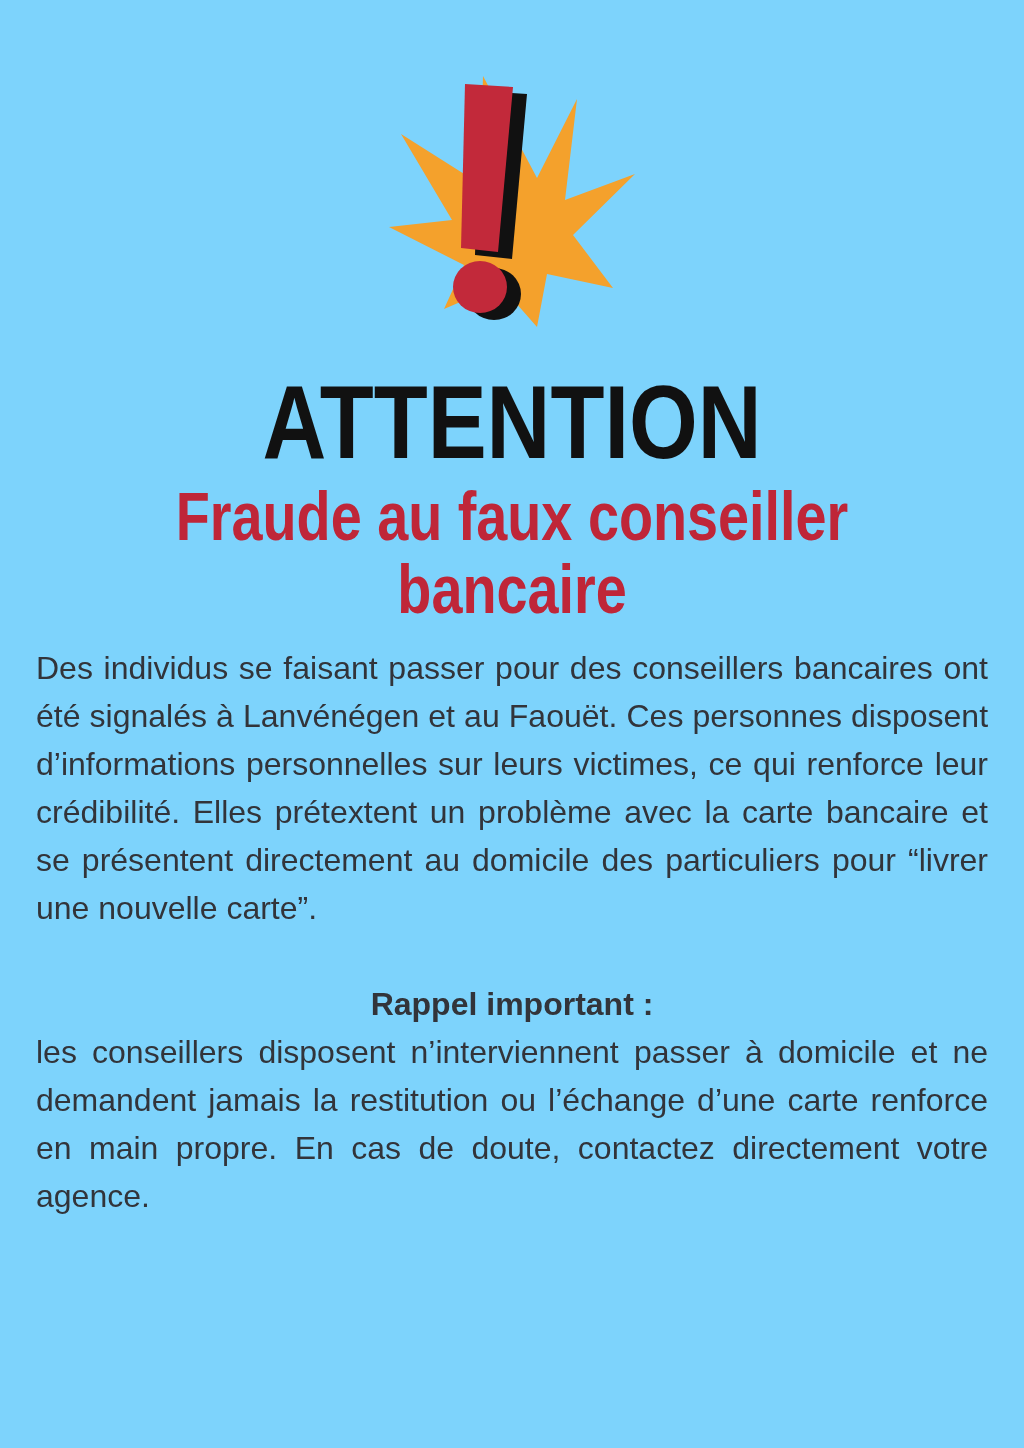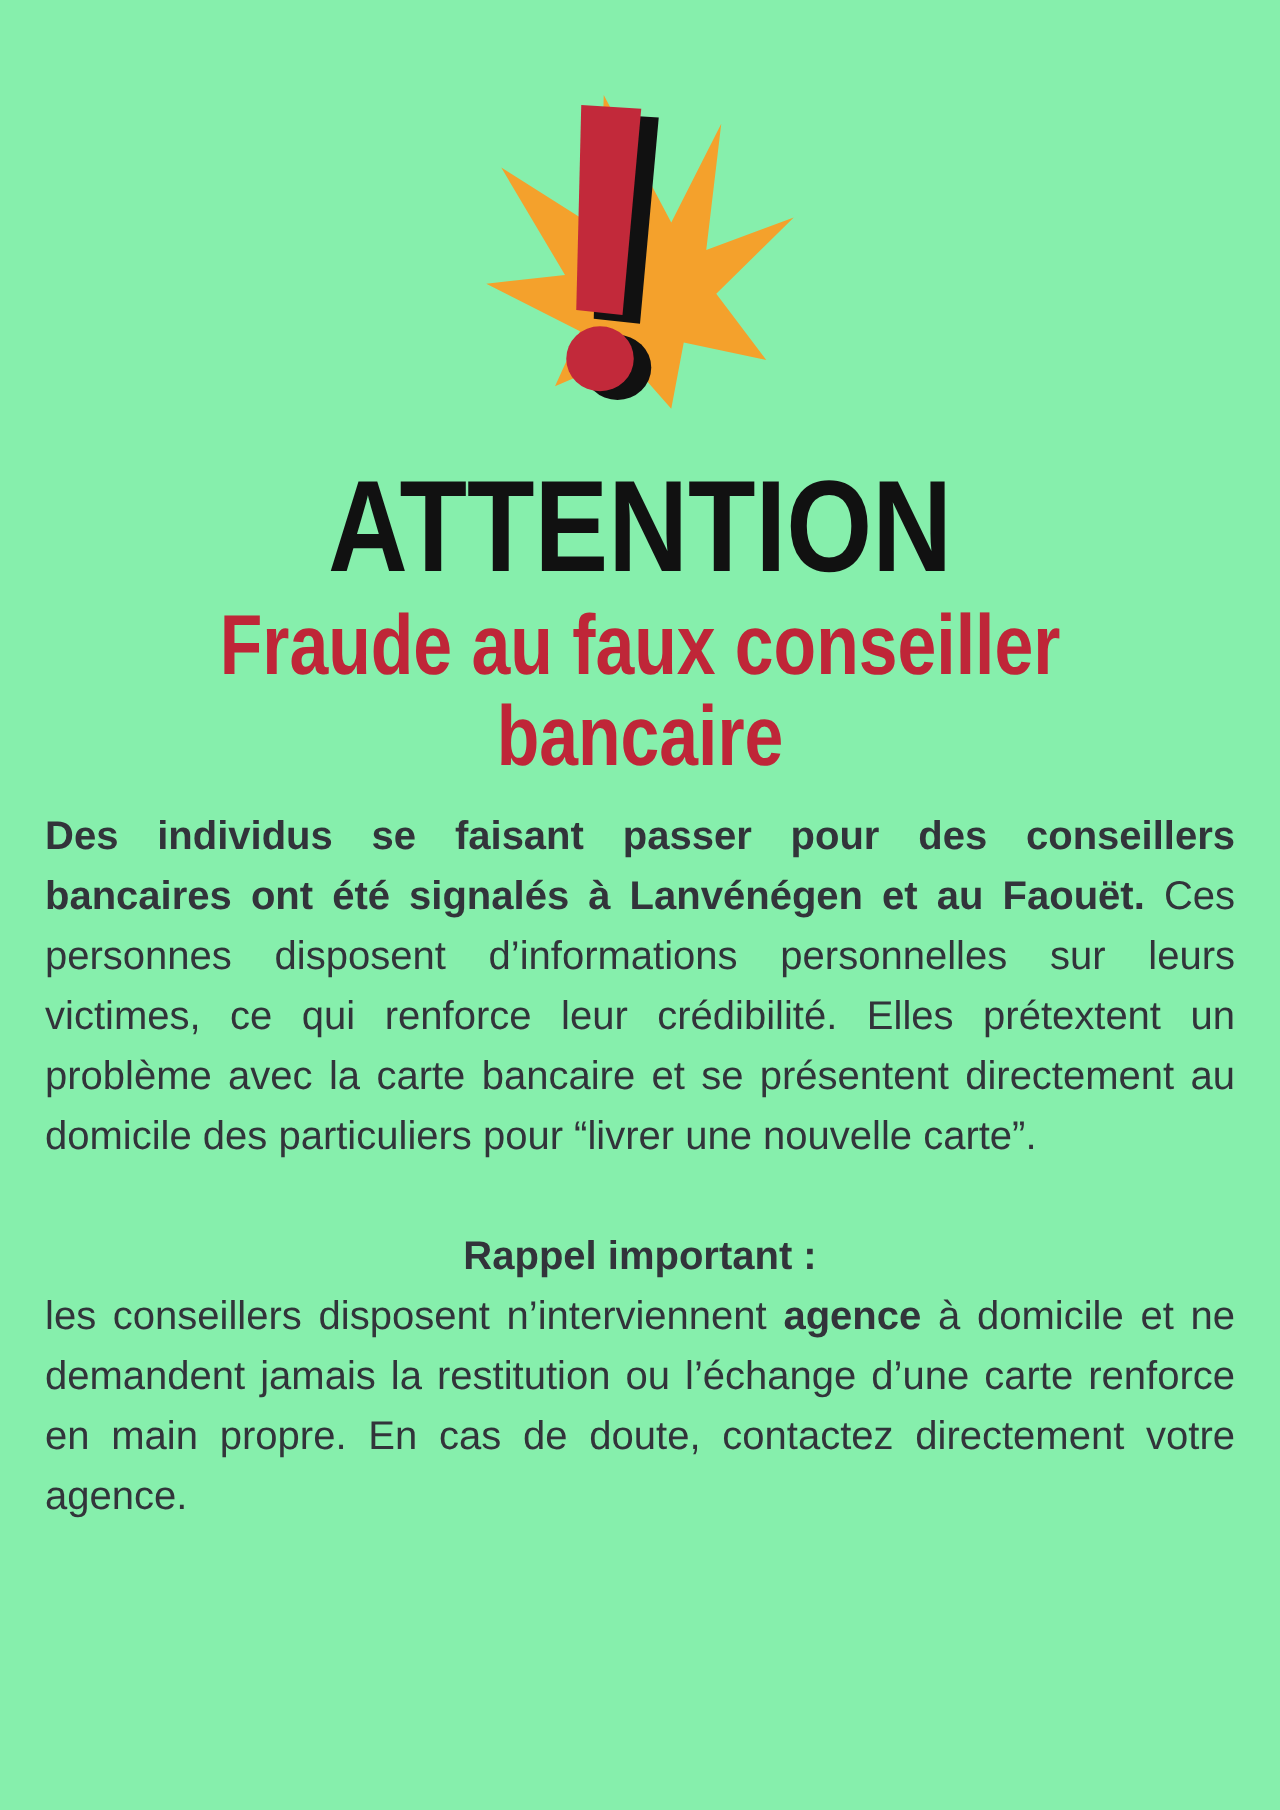--- a/index.html
+++ b/index.html
@@ -1,21 +1,21 @@
 <!DOCTYPE html>
 <html lang="fr"><head>
 <meta charset="utf-8">
 <style>
   html, body { margin: 0; padding: 0; background: #ffffff; }
   .page {
     position: relative;
     width: 1024px;
     height: 1448px;
     margin: 0 auto;
-    background: #86efac;
+    background: #7dd3fc;
     overflow: hidden;
     font-family: "Liberation Sans", sans-serif;
   }
   .icon-wrap {
     width: 250px;
     height: 300px;
     margin: 72px auto 0;
   }
   .title {
     margin: 4px 0 0;
@@ -38,21 +38,21 @@
     transform-origin: 50% 50%;
   }
   .content {
     width: 952px;
     margin: 18px auto 0;
     font-size: 32px;
     line-height: 48px;
     text-align: justify;
   }
   .content p { margin: 0; }
-  .content strong { font-weight: 700; }
+  .content strong { font-weight: 400; }
   .reminder-heading {
     font-weight: 700;
     margin-top: 48px !important;
     text-align: center;
   }
 </style>
 </head>
 <body>
 
 <div class="page">
@@ -76,18 +76,18 @@
   <h2 class="subtitle" style="color: rgb(191, 38, 56);">Fraude au faux conseiller bancaire</h2>
 
   <div class="content" style="color: rgb(50, 52, 58);">
     <p>
       <strong>Des individus se faisant passer pour des conseillers bancaires ont été signalés à Lanvénégen et au Faouët.</strong>
       <span>Ces personnes disposent d’informations personnelles sur leurs victimes, ce qui renforce leur crédibilité. Elles prétextent un problème avec la carte bancaire et se présentent directement au domicile des particuliers pour “livrer une nouvelle carte”.</span>
     </p>
     <p class="reminder-heading">Rappel important :</p>
     <p>
       <span>les conseillers disposent n’interviennent</span>
-      <strong>agence</strong>
+      <strong>passer</strong>
       <span>à domicile et ne demandent jamais la restitution ou l’échange d’une carte renforce en main propre. En cas de doute, contactez directement votre agence.</span>
     </p>
   </div>
 
 </div>
 
 </body></html>

